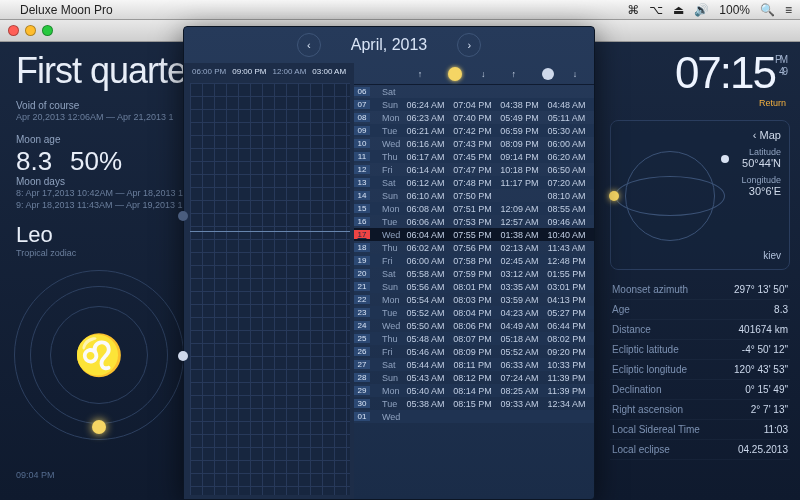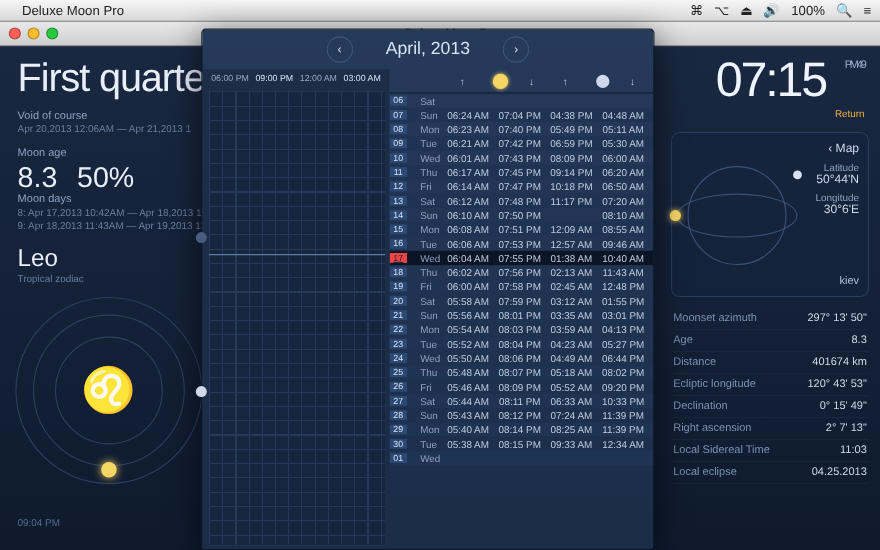--- a/index.html
+++ b/index.html
@@ -43,21 +43,21 @@
 .wheel { position:absolute; left:14px; top:228px; width:170px; height:170px; }
 .wheel-ring { position:absolute; inset:0; border:1px solid #2d4060; border-radius:50%; }
 .wheel-ring2 { position:absolute; inset:16px; border:1px solid #2d4060; border-radius:50%; }
 .wheel-ring3 { position:absolute; inset:36px; border:1px solid #2d4060; border-radius:50%; }
 .wheel-sign { position:absolute; left:50%; top:50%; transform:translate(-50%,-50%); font-size:40px; color:#d0daea;}
 .wheel-dot { position:absolute; width:14px; height:14px; background:#f5d564; border-radius:50%; left:78px; top:150px; box-shadow:0 0 8px #f5d564;}
 
 
 .clock { position:absolute; right:14px; top:6px; text-align:right; }
 .clock-main { font-size:44px; font-weight:100; color:#eef4ff; letter-spacing:-2px; display:flex; align-items:flex-start; gap:0;}
-.clock-sec-col { display:flex; flex-direction:row; font-size:10px; line-height:12px; color:#9fb0cc; margin-top:6px;margin-left:17px;}
+.clock-sec-col { display:flex; flex-direction:column; font-size:10px; line-height:12px; color:#9fb0cc; margin-top:6px;}
 .clock-ret { font-size:9px; color:#f2b040; }
 
 .map-panel { position:absolute; right:10px; top:78px; width:180px; height:150px;
   background: rgba(20,35,60,.5); border:1px solid #2a3d5e; border-radius:8px; padding:10px;}
 .map-panel .circle { width:90px; height:90px; border:1px solid #3b5276; border-radius:50%; position:absolute; left:14px; top:30px;}
 .map-panel .orbit { position:absolute; width:110px; height:40px; border:1px solid #3b5276; border-radius:50%; left:4px; top:55px;}
 .map-panel .map-dot { width:10px;height:10px;background:#f5d564;border-radius:50%;position:absolute;left:-2px;top:70px;box-shadow:0 0 6px #f5d564;}
 .map-panel .moon-dot { width:8px;height:8px;background:#d8e2f2;border-radius:50%;position:absolute;left:110px;top:34px;}
 .map-labels { position:absolute; right:8px; top:8px; font-size:9px; text-align:right;}
 .map-labels .hd { color:#8fa2bf; margin-top:6px;}
@@ -186,20 +186,24 @@
       </div>
       <div class="row">
         <span class="k">Age</span>
         <span class="v">8.3</span>
       </div>
       <div class="row">
         <span class="k">Distance</span>
         <span class="v">401674 km</span>
       </div>
       <div class="row">
+        <span class="k">Ecliptic latitude</span>
+        <span class="v">-4° 50' 12"</span>
+      </div>
+      <div class="row">
         <span class="k">Ecliptic longitude</span>
         <span class="v">120° 43' 53"</span>
       </div>
       <div class="row">
         <span class="k">Declination</span>
         <span class="v">0° 15' 49"</span>
       </div>
       <div class="row">
         <span class="k">Right ascension</span>
         <span class="v">2° 7' 13"</span>
@@ -273,21 +277,21 @@
               <span class="dnum">09</span>
               <span class="dow">Tue</span>
               <span class="t">06:21 AM</span>
               <span class="t">07:42 PM</span>
               <span class="t">06:59 PM</span>
               <span class="t">05:30 AM</span>
             </div>
             <div class="trow">
               <span class="dnum">10</span>
               <span class="dow">Wed</span>
-              <span class="t">06:01 AM</span>
+              <span class="t">06:16 AM</span>
               <span class="t">07:43 PM</span>
               <span class="t">08:09 PM</span>
               <span class="t">06:00 AM</span>
             </div>
             <div class="trow alt">
               <span class="dnum">11</span>
               <span class="dow">Thu</span>
               <span class="t">06:17 AM</span>
               <span class="t">07:45 PM</span>
               <span class="t">09:14 PM</span>

